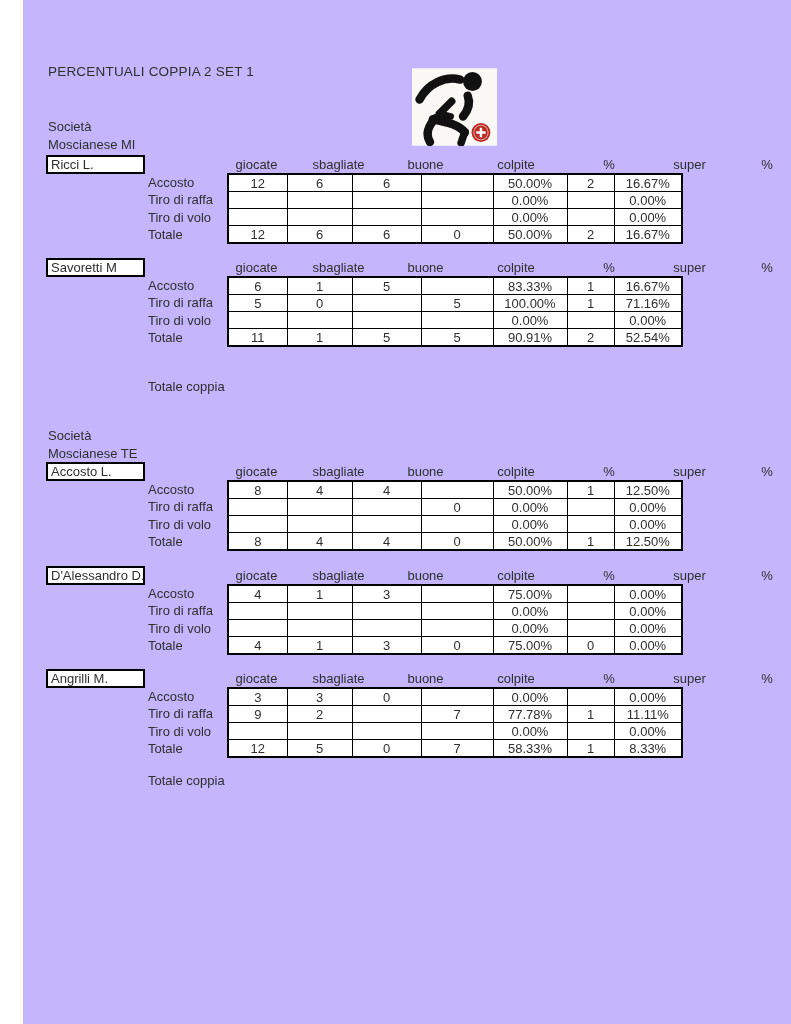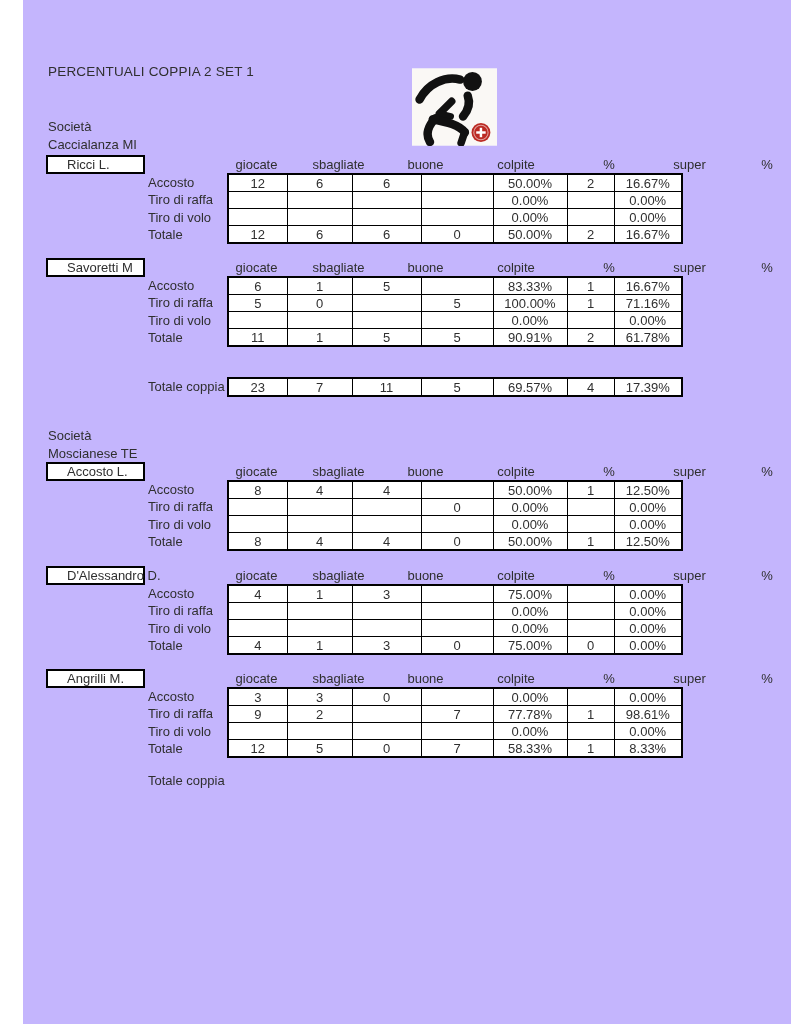--- a/index.html
+++ b/index.html
@@ -13,21 +13,21 @@
   .title { left:25px; top:64px; font-size:13.5px; letter-spacing:.2px; white-space:nowrap; }
   .plain { left:25px; white-space:nowrap; }
   .logo-box { left:389px; top:68px; width:85px; height:78px; }
 
   .pblock { position:absolute; left:0; width:791px; height:90px; }
   .tblock { position:absolute; left:0; width:659px; height:22px; }
 
   .name-box {
     position:absolute; left:23px; top:0; width:99px; height:19px;
     border:2px solid #000; box-sizing:border-box; background:#fff;
-    display:flex; align-items:center; padding-left:19px; white-space:nowrap;
+    display:flex; align-items:center; padding-left:3px; white-space:nowrap;
   }
   .col-headers { position:absolute; left:204px; top:0; display:flex;gap:20px; }
   .ch { text-align:center; height:19px; line-height:19px; white-space:nowrap; }
   .c0{width:59px}.c1{width:65px}.c2{width:69px}.c3{width:72px}.c4{width:74px}.c5{width:47px}.c6{width:68px}
 
   .row-labels { position:absolute; left:125px; top:19px; }
   .row-labels > div { height:17.25px; display:flex; align-items:center; white-space:nowrap; }
 
   table.grid {
     position:absolute; left:204px; top:18px;
@@ -66,21 +66,21 @@
       <g>
         <circle cx="73" cy="68" r="10" fill="#bb2a23"></circle>
         <circle cx="73" cy="68" r="7.6" fill="none" stroke="#ffffff" stroke-width="1.1" opacity="0.55"></circle>
         <rect x="68" y="66.7" width="10" height="2.6" fill="#ffffff"></rect>
         <rect x="71.7" y="63" width="2.6" height="10" fill="#ffffff"></rect>
       </g>
     </svg>
   </div>
 
   <div class="abs plain" style="top:119px">Società</div>
-  <div class="abs plain" style="top:137px">Caccialanza MI</div>
+  <div class="abs plain" style="top:137px">Moscianese MI</div>
 
   <div class="pblock" style="top:155px">
     <div class="name-box">
         <span>Ricci L.</span>
       </div>
     <div class="col-headers">
       <div class="ch c0">giocate</div>
       <div class="ch c1">sbagliate</div>
       <div class="ch c2">buone</div>
       <div class="ch c3">colpite</div>
@@ -202,50 +202,28 @@
         <td></td>
         <td>0.00%</td>
       </tr>
       <tr>
         <td>11</td>
         <td>1</td>
         <td>5</td>
         <td>5</td>
         <td>90.91%</td>
         <td>2</td>
-        <td>61.78%</td>
+        <td>52.54%</td>
       </tr>
     </tbody>
       </table>
   </div>
 
   <div class="tblock" style="top:377px">
     <div class="tlabel">Totale coppia</div>
-    <table class="grid">
-      <colgroup>
-          <col class="c0">
-          <col class="c1">
-          <col class="c2">
-          <col class="c3">
-          <col class="c4">
-          <col class="c5">
-          <col class="c6">
-        </colgroup>
-      <tbody>
-          <tr>
-        <td>23</td>
-        <td>7</td>
-        <td>11</td>
-        <td>5</td>
-        <td>69.57%</td>
-        <td>4</td>
-        <td>17.39%</td>
-      </tr>
-    </tbody>
-      </table>
   </div>
 
   <div class="abs plain" style="top:428px">Società</div>
   <div class="abs plain" style="top:446px">Moscianese TE</div>
 
   <div class="pblock" style="top:462px">
     <div class="name-box">
         <span>Accosto L.</span>
       </div>
     <div class="col-headers">
@@ -423,21 +401,21 @@
         <td></td>
         <td>0.00%</td>
       </tr>
       <tr>
         <td>9</td>
         <td>2</td>
         <td></td>
         <td>7</td>
         <td>77.78%</td>
         <td>1</td>
-        <td>98.61%</td>
+        <td>11.11%</td>
       </tr>
       <tr>
         <td></td>
         <td></td>
         <td></td>
         <td></td>
         <td>0.00%</td>
         <td></td>
         <td>0.00%</td>
       </tr>

